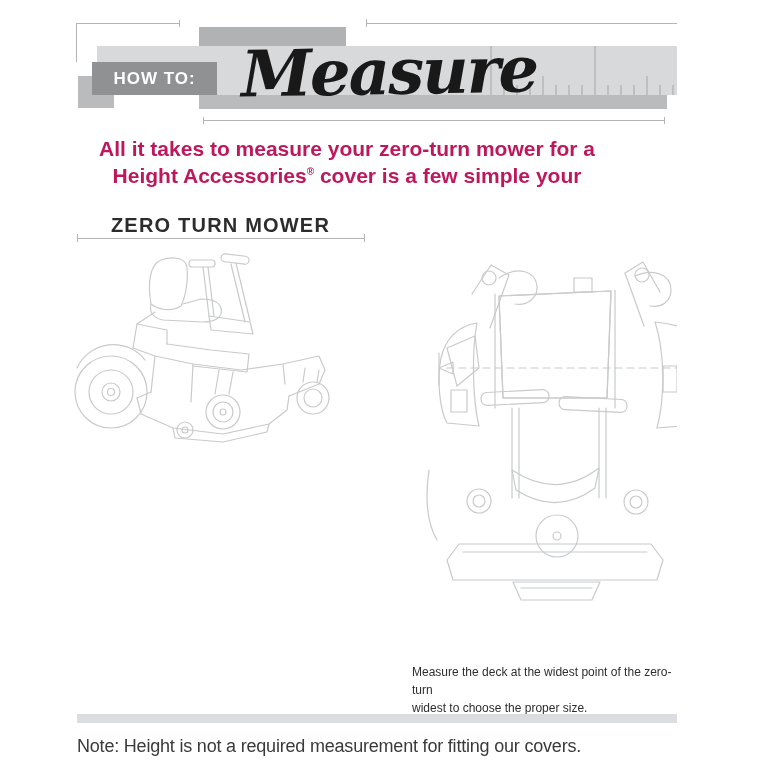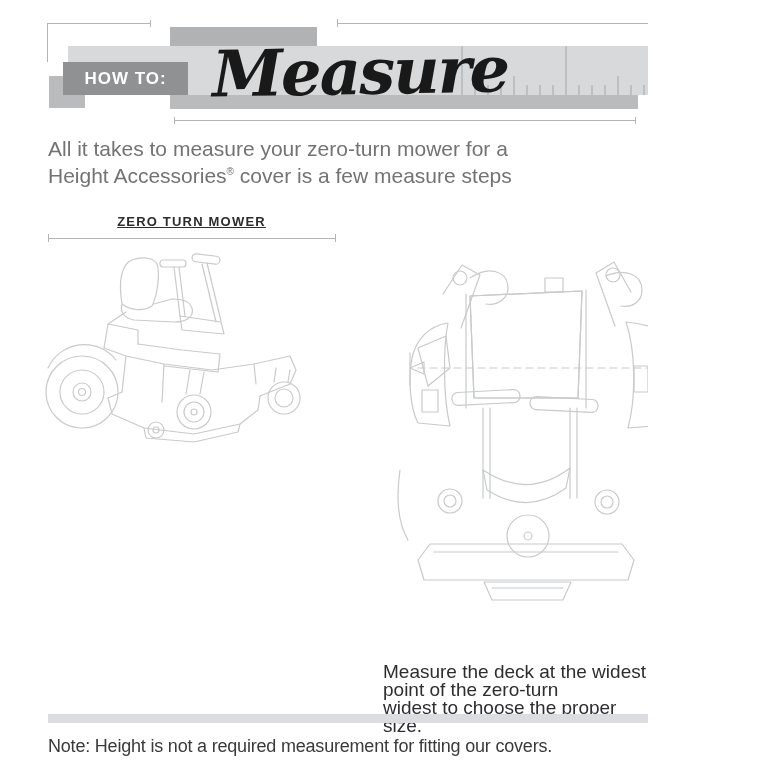--- a/index.html
+++ b/index.html
@@ -1,18 +1,18 @@
 <!DOCTYPE html>
 <html><head>
 <meta charset="utf-8">
 <style>
   html,body{margin:0;padding:0;background:#ffffff;}
   #stage{
     position:relative;width:648px;height:768px;background:#ffffff;overflow:hidden;
-    font-family:"Liberation Sans",sans-serif;color:#3e3e3e;
+    font-family:"Liberation Sans",sans-serif;color:#3e3e3e;margin-left:29px;
   }
   .abs{position:absolute;}
 
   
   .dim-line{position:absolute;background:#b2b4b6;}
   .banner-block-top{left:170px;top:27px;width:147px;height:21px;background:#b0b2b4;z-index:1;}
   .banner-light{left:68px;top:46px;width:590px;height:49px;background:#d8d9db;z-index:2;}
   .banner-block-small{left:49px;top:76px;width:36px;height:32px;background:#babbbd;z-index:1;}
   .banner-bottom{left:170px;top:95px;width:468px;height:14px;background:#babbbd;z-index:1;}
   .kicker{
@@ -26,33 +26,33 @@
     font-size:64px;letter-spacing:-2px;color:#191919;transform:rotate(-1deg);
   }
   .ruler{left:456px;top:46px;z-index:3;}
   .logo{
     left:671px;top:42px;width:52px;height:52px;background:#c05b2b;z-index:6;
   }
   .logo-reg{left:724px;top:38px;font-size:7px;color:#c05b2b;z-index:6;}
 
   
   .intro{
-    right:60px;top:137px;width:540px;text-align:left;z-index:2;
-    font-size:21px;line-height:23px;color:#737373;
+    right:60px;top:137px;width:540px;text-align:center;z-index:2;
+    font-size:21px;line-height:23px;color:#be185d;font-weight:bold;
   }
   .intro sup{font-size:10px;}
 
   
   .section-label{
     left:48px;top:214px;width:287px;text-align:center;
-    font-size:13px;font-weight:bold;letter-spacing:1.2px;color:#2c2c2c;text-decoration:underline;
-  }
-
-  
-  .caption{left:383px;top:663px;font-size:19px;line-height:18px;color:#2e2e2e;}
+    font-size:20px;font-weight:bold;letter-spacing:1.2px;color:#2c2c2c;
+  }
+
+  
+  .caption{left:383px;top:663px;font-size:12px;line-height:18px;color:#2e2e2e;}
   .divider{left:48px;top:714px;width:674px;height:9px;background:#dcdde0;}
   .footnote{left:48px;top:736px;font-size:18px;letter-spacing:-0.2px;color:#3a3a3a;}
 
   svg{display:block;}
   .lineart path,.lineart circle,.lineart rect,.lineart line,.lineart polyline,.lineart ellipse{
     fill:none;stroke:#c8cacb;stroke-width:1.2;stroke-linejoin:round;stroke-linecap:round;
   }
 </style>
 </head>
 <body>
@@ -105,21 +105,21 @@
     </svg>
   </div>
   <div class="abs logo-reg">®</div>
 
   <div class="dim-line" style="left:174px;top:120px;width:461px;height:1px;"></div>
   <div class="dim-line" style="left:174px;top:117px;width:1px;height:7px;"></div>
   <div class="dim-line" style="left:635px;top:117px;width:1px;height:7px;"></div>
 
   <div class="abs intro">
     <div>All it takes to measure your zero-turn mower for a</div>
-    <div><span>Height Accessories</span><sup>®</sup><span> cover is a few measure steps</span></div>
+    <div><span>Height Accessories</span><sup>®</sup><span> cover is a few simple your</span></div>
   </div>
 
   <div class="abs section-label">ZERO TURN MOWER</div>
   <div class="dim-line" style="left:48px;top:238px;width:287px;height:1px;"></div>
   <div class="dim-line" style="left:48px;top:234px;width:1px;height:8px;"></div>
   <div class="dim-line" style="left:335px;top:234px;width:1px;height:8px;"></div>
 
   <svg class="abs lineart" style="left:42px;top:252px;" width="272" height="200" viewBox="0 0 272 200">
 
     <path d="M80,52 C76,28 80,12 90,8 C102,4 112,6 115,12 C118,20 116,42 110,54 C100,60 88,58 80,52 Z"></path>

